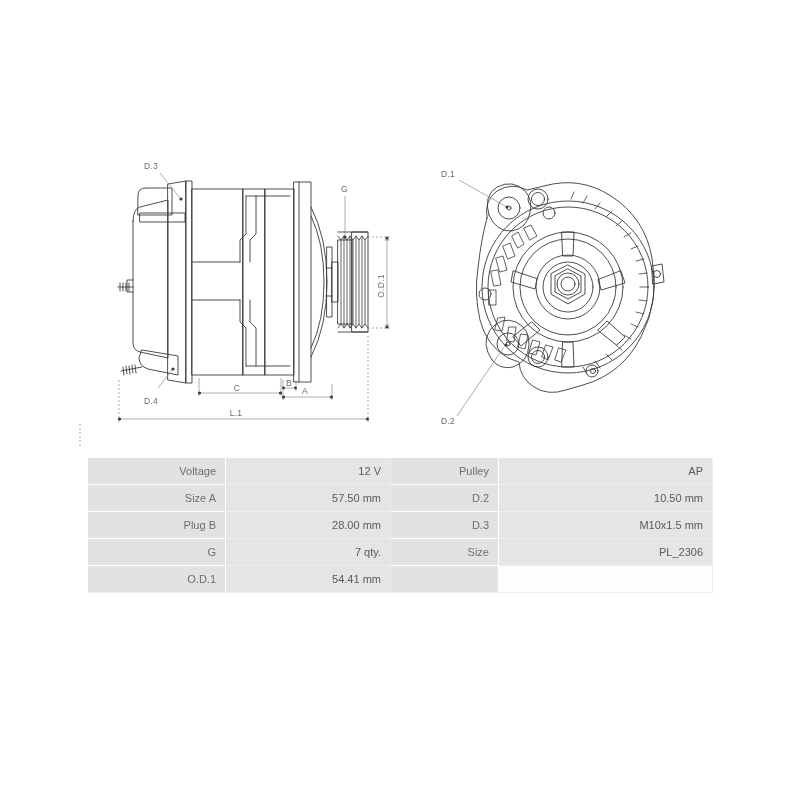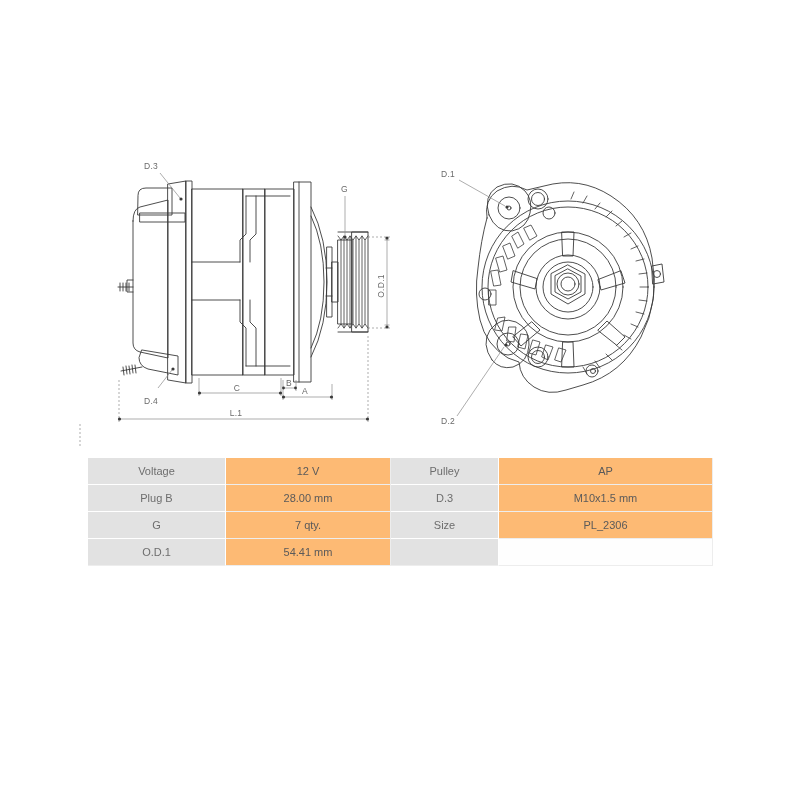--- a/index.html
+++ b/index.html
@@ -51,34 +51,34 @@
     border-collapse: separate;
     border-spacing: 0;
     width: 625px;
     table-layout: fixed;
     background: #ffffff;
   }
   table.spec-table td {
     height: 26px;
     font-size: 11px;
     padding: 0 9px 0 9px;
-    text-align: center;
+    text-align: right;
     vertical-align: middle;
     color: #5a5a5a;
     border-right: 1px solid #ffffff;
     border-bottom: 1px solid #ffffff;
     white-space: nowrap;
     overflow: hidden;
   }
   table.spec-table td.label {
     background: #e2e2e2;
     color: #6d6d6d;
   }
   table.spec-table td.value {
-    background: #fdba74;
+    background: #e5e5e5;
     color: #5a5a5a;
     border-bottom: 1px solid #ededed;
     border-right: 1px solid #ededed;
   }
   table.spec-table td.blank-label {
     background: #e2e2e2;
   }
   table.spec-table td.blank-value {
     background: #fefefe;
     border-bottom: 1px solid #ededed;
@@ -304,20 +304,26 @@
           <col class="col-v2">
       </colgroup>
       <tbody id="spec-body">
           <tr>
             <td class="label">Voltage</td>
             <td class="value">12 V</td>
             <td class="label">Pulley</td>
             <td class="value">AP</td>
           </tr>
           <tr>
+            <td class="label">Size A</td>
+            <td class="value">57.50 mm</td>
+            <td class="label">D.2</td>
+            <td class="value">10.50 mm</td>
+          </tr>
+          <tr>
             <td class="label">Plug B</td>
             <td class="value">28.00 mm</td>
             <td class="label">D.3</td>
             <td class="value">M10x1.5 mm</td>
           </tr>
           <tr>
             <td class="label">G</td>
             <td class="value">7 qty.</td>
             <td class="label">Size</td>
             <td class="value">PL_2306</td>

